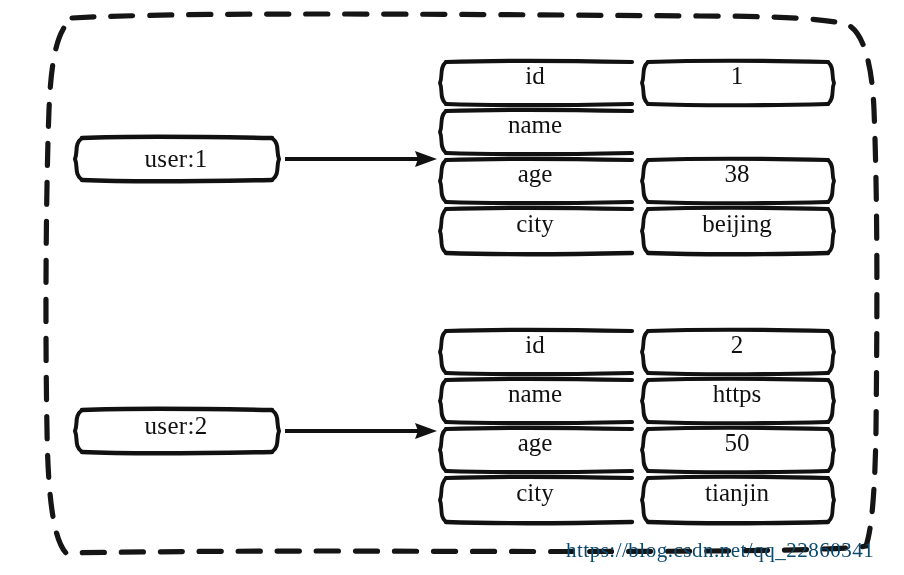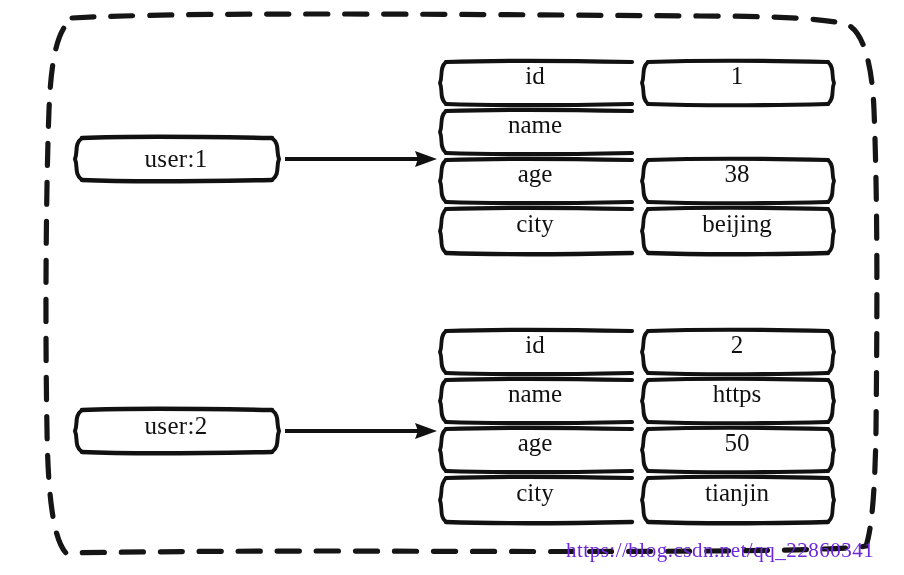--- a/index.html
+++ b/index.html
@@ -88,21 +88,21 @@
     box-sizing: border-box;
     white-space: nowrap;
   }
 
   
   .watermark {
     position: absolute;
     left: 566px;
     top: 538px;
     font-size: 21px;
-    color: #6d28d9;
+    color: #0c4a6e;
     letter-spacing: 0.5px;
     font-family: "Liberation Serif", "DejaVu Serif", serif;
     white-space: nowrap;
     user-select: none;
   }
 </style>
 </head>
 <body>
 
 <div id="canvas">

